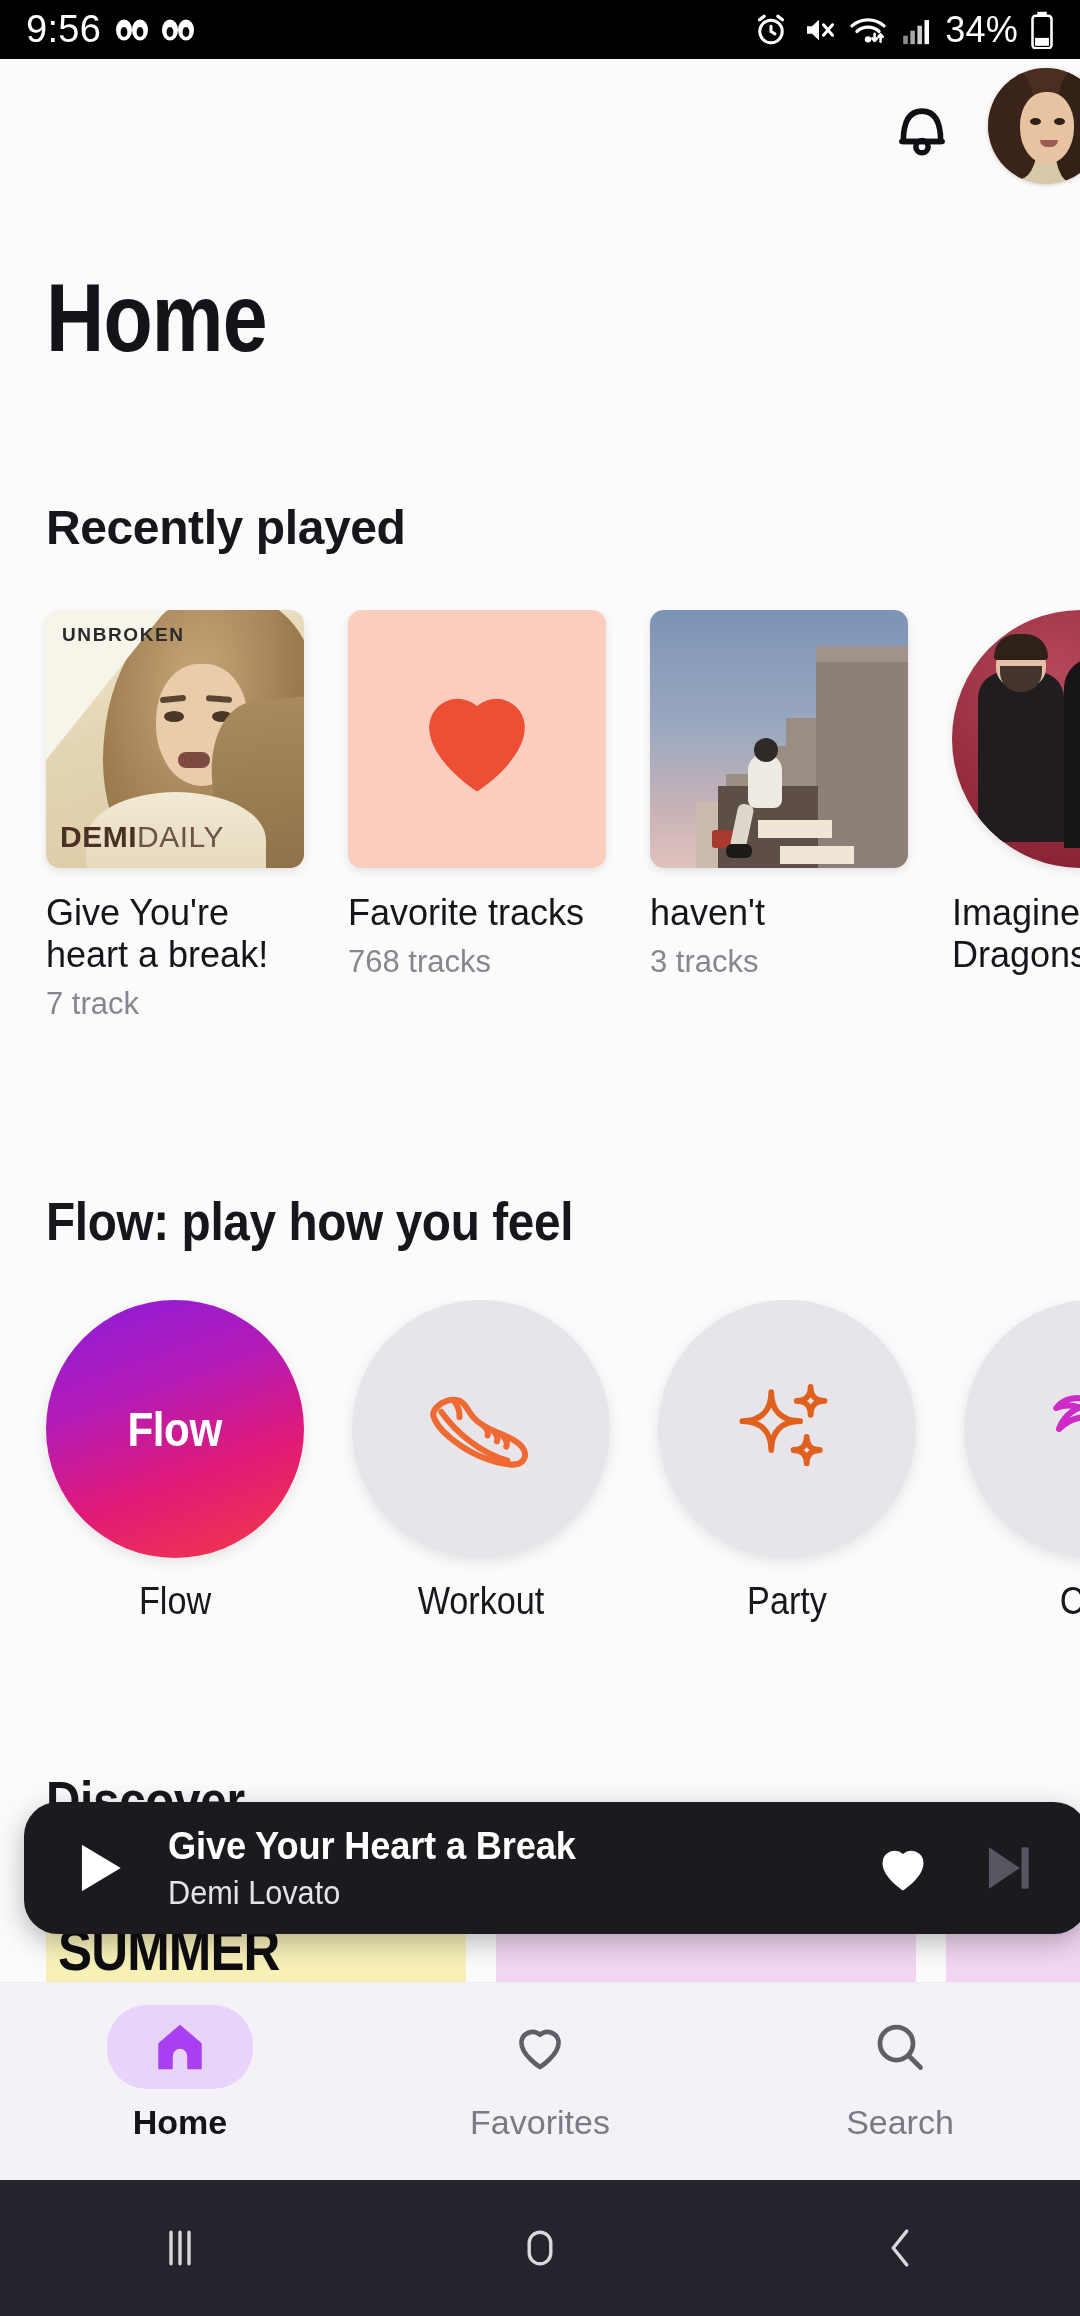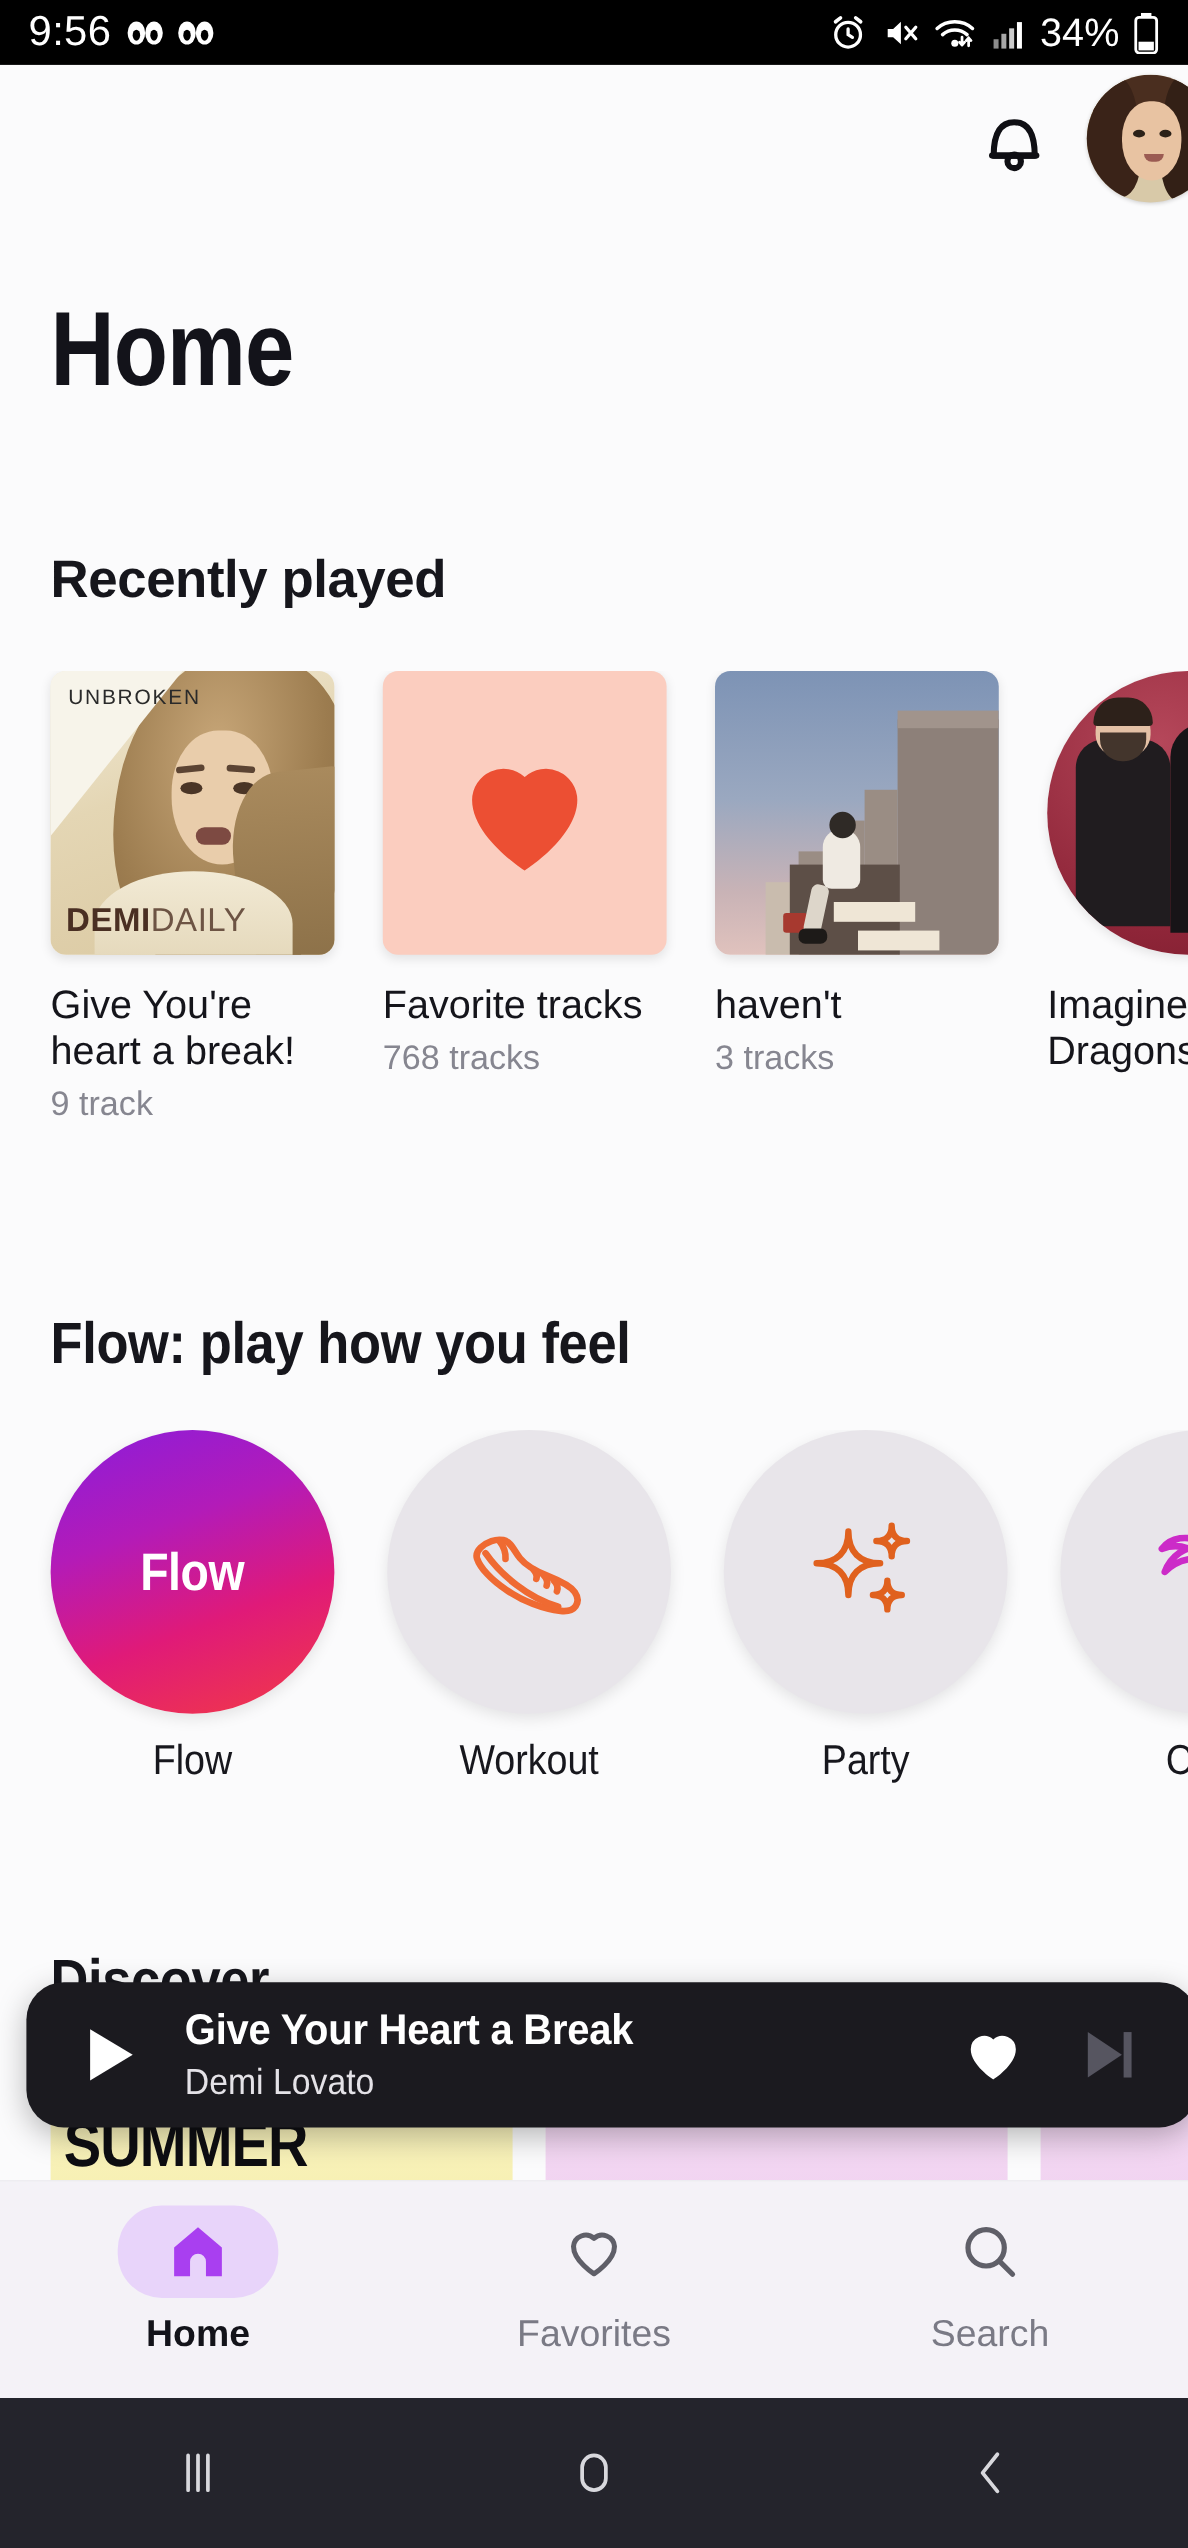--- a/index.html
+++ b/index.html
@@ -109,21 +109,21 @@
   .art-demi .br1 { position:absolute; right:118px; top:86px; width:26px; height:6px; background:#5c4433; border-radius:4px; transform:rotate(-6deg);}
   .art-demi .br2 { position:absolute; right:72px; top:86px; width:26px; height:6px; background:#5c4433; border-radius:4px; transform:rotate(4deg);}
   .art-demi .ey1 { position:absolute; right:120px; top:101px; width:20px; height:11px; background:#4a3526; border-radius:50%;}
   .art-demi .ey2 { position:absolute; right:72px; top:101px; width:20px; height:11px; background:#4a3526; border-radius:50%;}
   .art-demi .lip { position:absolute; right:94px; top:142px; width:32px; height:16px; background:#7d4a42; border-radius:10px;}
   .art-demi .hair2 { position:absolute; right:-30px; top:90px; width:120px; height:190px;
      background: linear-gradient(180deg,#a98a5d,#8a6f47); border-radius:40% 20% 30% 40%; transform: rotate(-6deg);}
   .art-demi .dress { position:absolute; left:40px; bottom:-20px; width:180px; height:96px;
      background: linear-gradient(180deg,#f2ead5,#e2d5b6); border-radius:50% 50% 12px 12px;}
   .art-demi .unb { position:absolute; left:16px; top:14px; font-size:19px; letter-spacing:1.6px;
-     color:#2a2a2a; font-weight:400;}
+     color:#2a2a2a; font-weight:700;}
   .art-demi .nm { position:absolute; left:14px; bottom:14px; font-size:30px; letter-spacing:0.5px; color:#4a2f23;}
   .art-demi .nm b { font-weight:700; }
   .art-demi .nm span { font-weight:300; color:#6d5444; }
 
   
   .art-heart { background:#fbcdbf; display:flex; align-items:center; justify-content:center; }
 
   
   .art-stairs { background: linear-gradient(180deg,#7d93b5 0%,#9aa8c0 45%,#c9b3b6 78%,#e0c2bd 100%); }
   .art-stairs .tower { position:absolute; right:0px; top:44px; width:92px; height:214px; background:#8d8079;}
@@ -328,21 +328,21 @@
         <div class="lip"></div>
         <div class="hair2"></div>
         <div class="dress"></div>
         <div class="tri"></div>
         <div class="unb">UNBROKEN</div>
         <div class="nm">
           <b>DEMI</b><span>DAILY</span>
         </div>
       </div>
       <div class="rp-title">Give You're heart a break!</div>
-      <div class="rp-sub">9 track</div>
+      <div class="rp-sub">7 track</div>
     </div>
 
     <div class="rp-card">
       <div class="rp-art art-heart">
         <svg width="150" height="140" viewBox="0 0 24 24">
           <path d="M12 21s-8.2-5.2-8.2-11A4.9 4.9 0 0112 6.4 4.9 4.9 0 0120.2 10c0 5.8-8.2 11-8.2 11z" fill="#ec4f33"></path>
         </svg>
       </div>
       <div class="rp-title">Favorite tracks</div>
       <div class="rp-sub">768 tracks</div>

